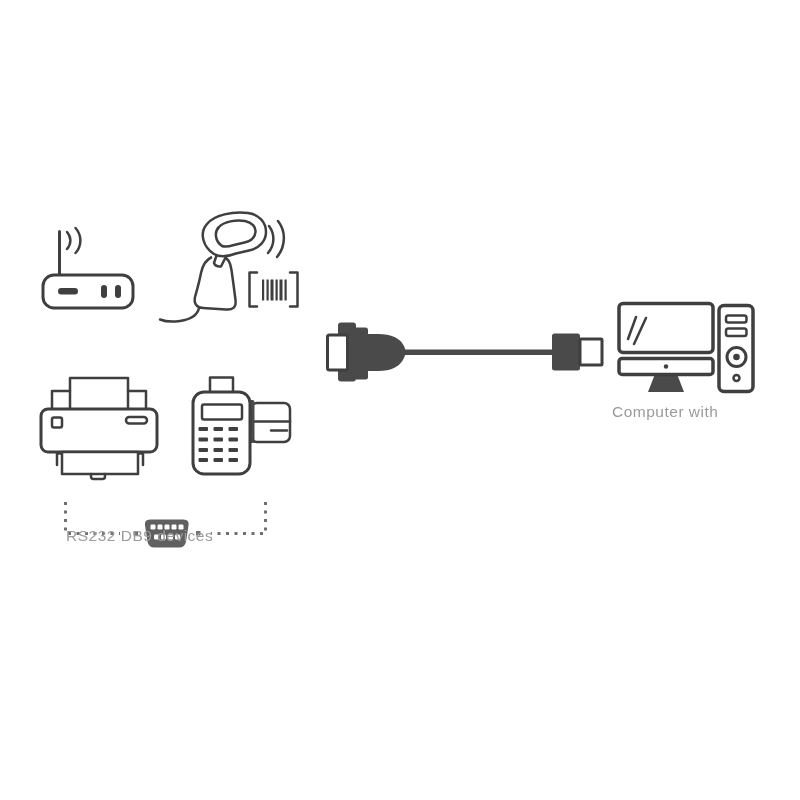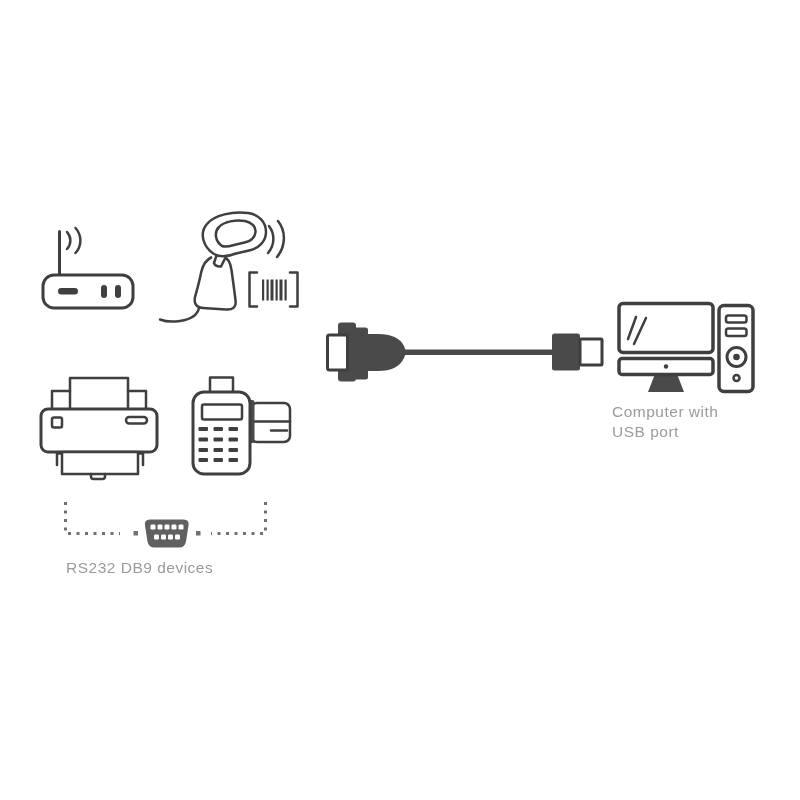--- a/index.html
+++ b/index.html
@@ -149,20 +149,19 @@
       <circle class="f" cx="666" cy="366.5" r="2.2"></circle>
       <rect class="ow t35" x="719" y="305.5" width="34" height="86" rx="5"></rect>
       <rect class="o" x="726" y="315.5" width="20.5" height="7" rx="2.3"></rect>
       <rect class="o" x="726" y="328.5" width="20.5" height="7.5" rx="2.3"></rect>
       <circle class="o t3" cx="736.5" cy="357" r="9.5"></circle>
       <circle class="f" cx="736.5" cy="357" r="3.3"></circle>
       <circle class="o" cx="736.5" cy="378" r="3"></circle>
     </g>
   </svg>
 
-  <div class="caption" style="left:66px;top:558px;width:200px;">RS232 DB9 devices</div>
+  <div class="caption" style="left:66px;top:526px;width:200px;">RS232 DB9 devices</div>
 
   <div class="caption" style="left:612px;top:402px;width:156px;">
     <div>Computer with</div>
-    <div>USB port</div>
   </div>
 
 </div>
 
 </body></html>

